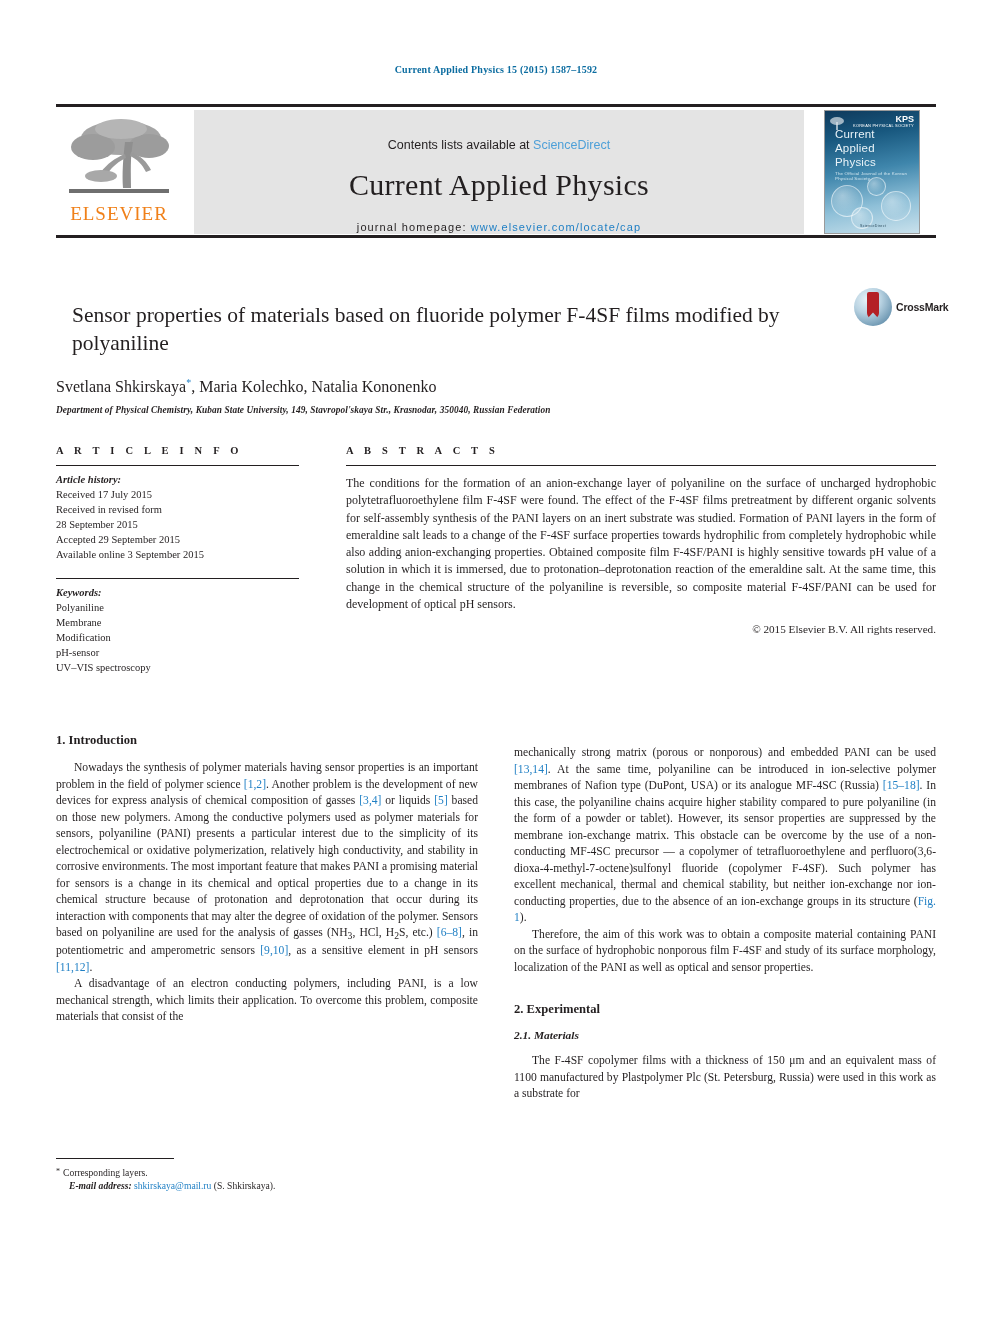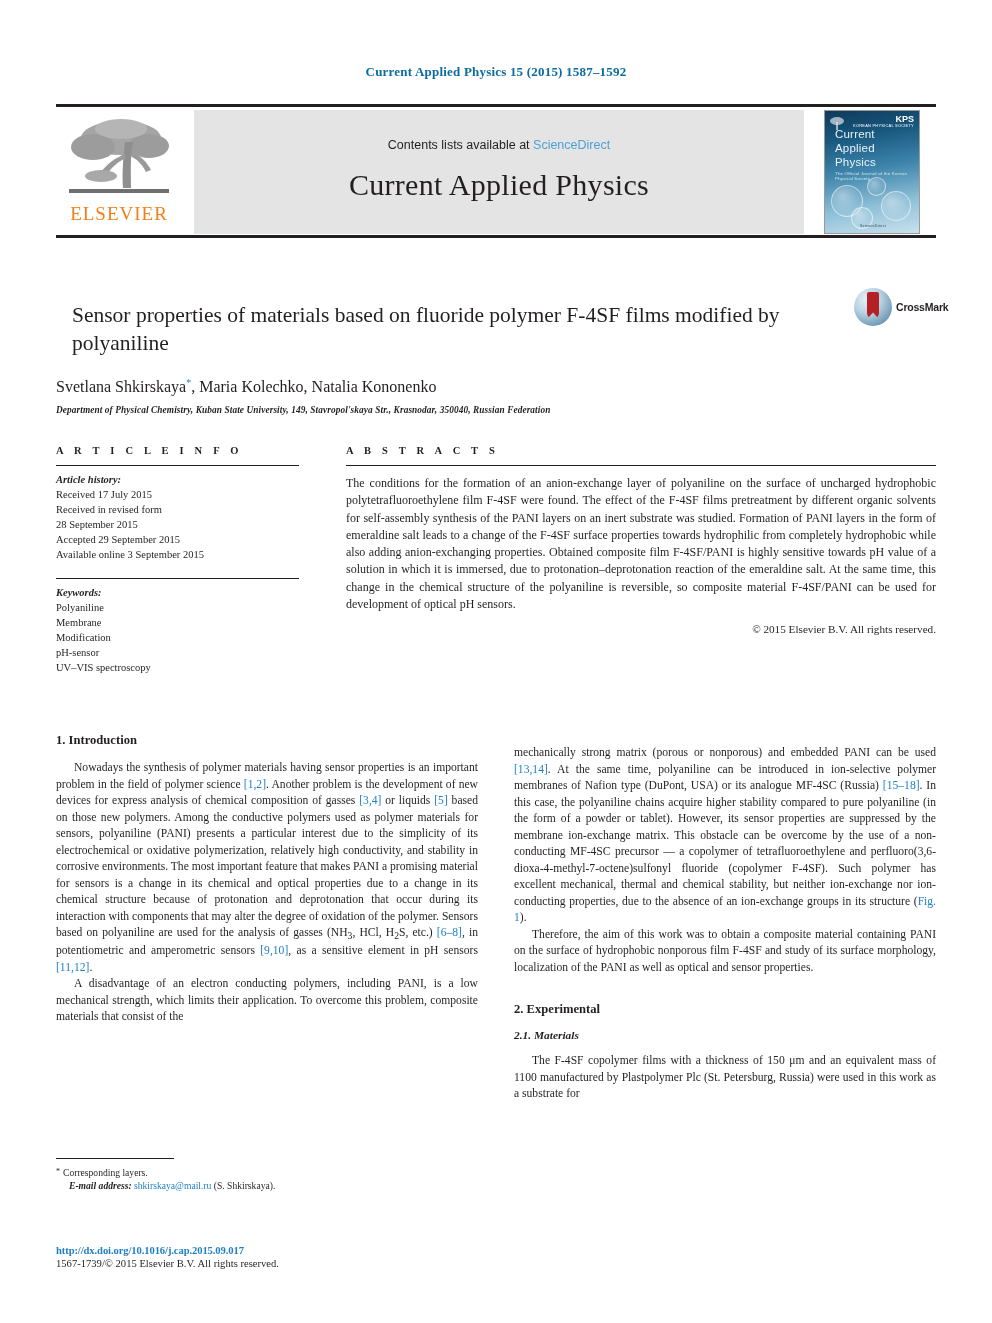--- a/index.html
+++ b/index.html
@@ -20,21 +20,21 @@
     overflow: hidden;
   }
 
   
   .running-head {
     position: absolute;
     top: 64px;
     left: 0;
     width: 992px;
     text-align: center;
-    font-size: 13px;
+    font-size: 10px;
     font-weight: bold;
     color: #0b6ca0;
     letter-spacing: .2px;
   }
 
   
   .masthead {
     position: absolute;
     top: 104px;
     left: 56px;
@@ -432,20 +432,23 @@
         </g>
       </svg>
       <div class="elsevier-word">ELSEVIER</div>
     </div>
 
     <div class="journal-panel">
       <div class="contents-line">
         <span>Contents lists available at </span><span class="sd">ScienceDirect</span>
       </div>
       <div class="journal-name">Current Applied Physics</div>
+      <div class="homepage-line">
+        <span>journal homepage: </span><span class="url">www.elsevier.com/locate/cap</span>
+      </div>
     </div>
 
     <div class="cover-thumb">
       <svg class="cover-els" viewBox="0 0 16 18">
         <ellipse cx="8" cy="6" rx="7" ry="4" fill="#ffffff" opacity=".7"></ellipse>
         <rect x="7" y="7" width="2" height="8" fill="#ffffff" opacity=".7"></rect>
       </svg>
       <div class="cover-kps">
         <span>KPS</span>
         <small>KOREAN PHYSICAL SOCIETY</small>
@@ -534,18 +537,14 @@
     <div class="fn-rule"></div>
     <div class="fn-line">
       <span class="fn-star">*</span><span>Corresponding layers.</span>
     </div>
     <div class="fn-line" style="padding-left:13px;">
       <span class="fn-ital">E-mail address:</span>
       <span class="link">shkirskaya@mail.ru</span><span> (S. Shkirskaya).</span>
     </div>
   </div>
 
-  <div class="doi-block">
-    <div class="doi">http://dx.doi.org/10.1016/j.cap.2015.09.017</div>
-    <div class="issn">1567-1739/© 2015 Elsevier B.V. All rights reserved.</div>
-  </div>
 
 </div>
 
 </body></html>

